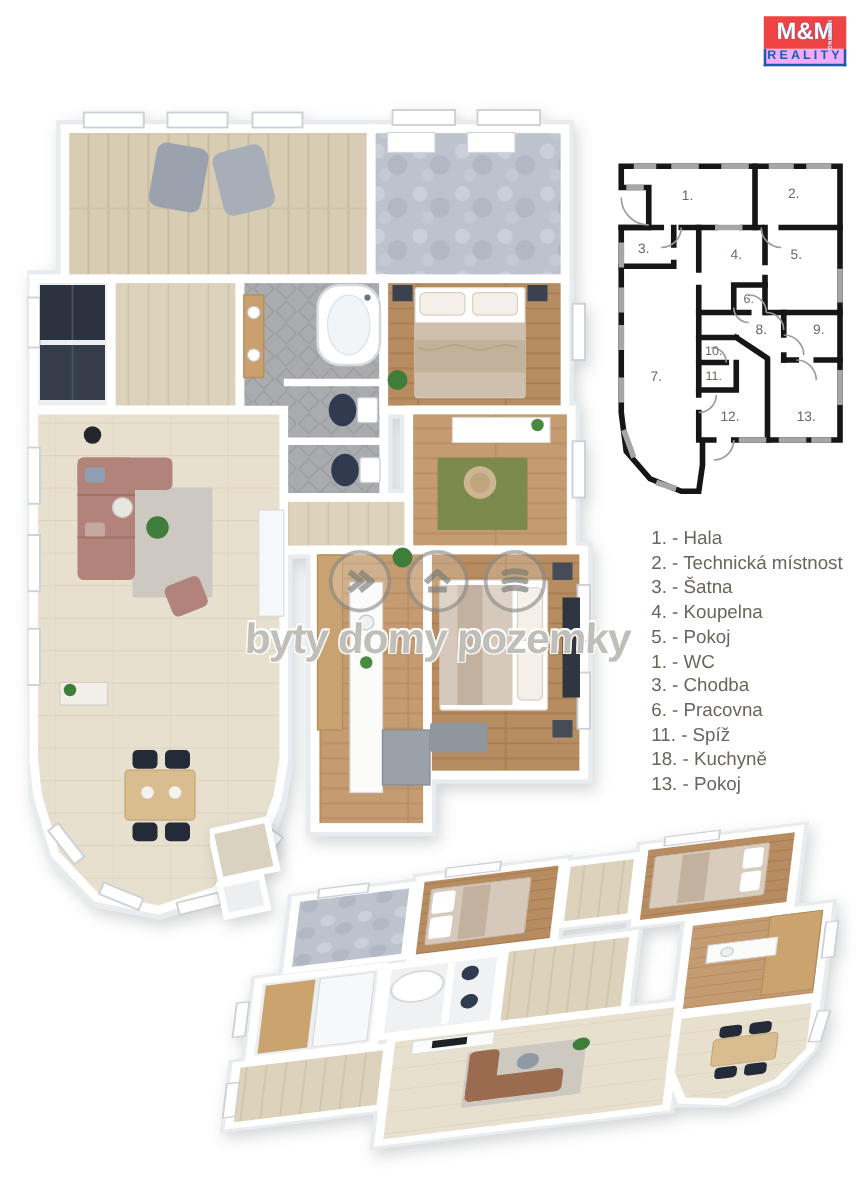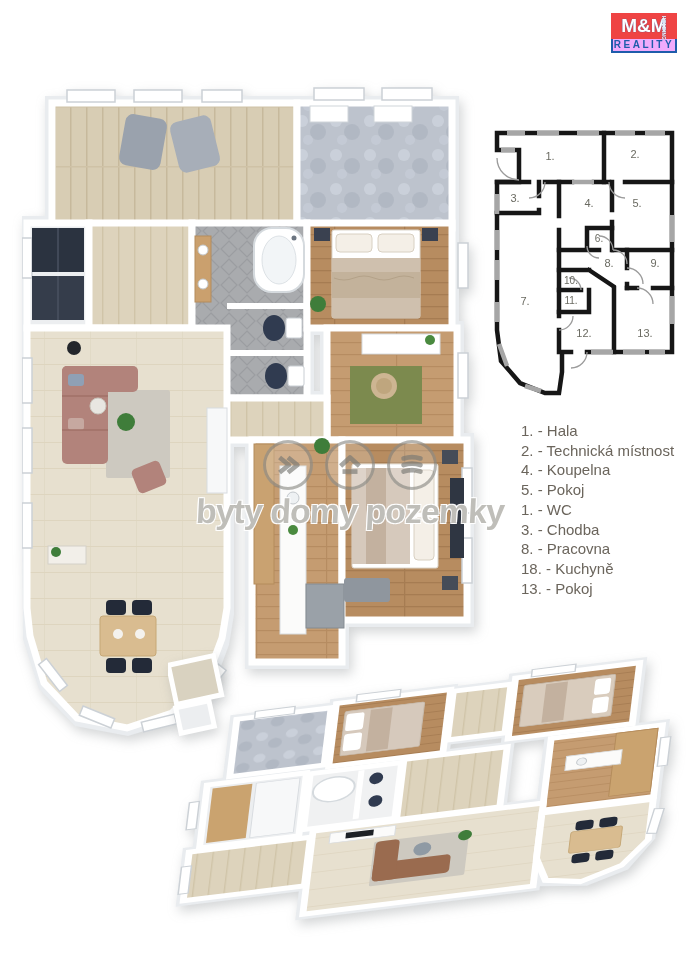--- a/index.html
+++ b/index.html
@@ -289,25 +289,27 @@
       <text class="roomnum" x="84" y="164" font-size="10">10.</text>
       <text class="roomnum" x="84" y="184" font-size="10">11.</text>
       <text class="roomnum" x="97" y="217">12.</text>
       <text class="roomnum" x="158" y="217">13.</text>
     </g>
   </svg>
 
   <div class="legend">
     <div>1. - Hala</div>
     <div>2. - Technická místnost</div>
+    <div>3. - Šatna</div>
     <div>4. - Koupelna</div>
     <div>5. - Pokoj</div>
     <div>1. - WC</div>
     <div>3. - Chodba</div>
-    <div>8. - Pracovna</div>
+    <div>6. - Pracovna</div>
+    <div>11. - Spíž</div>
     <div>18. - Kuchyně</div>
     <div>13. - Pokoj</div>
   </div>
 
   <svg class="plan-bottom" width="518" height="300" viewBox="0 0 518 300">
     <defs>
       <pattern id="b-plankV" width="16" height="60" patternUnits="userSpaceOnUse">
         <rect width="16" height="60" fill="#ddd3bc"></rect>
           <rect width="1.4" height="60" fill="#d0c4a8"></rect>
       </pattern>

